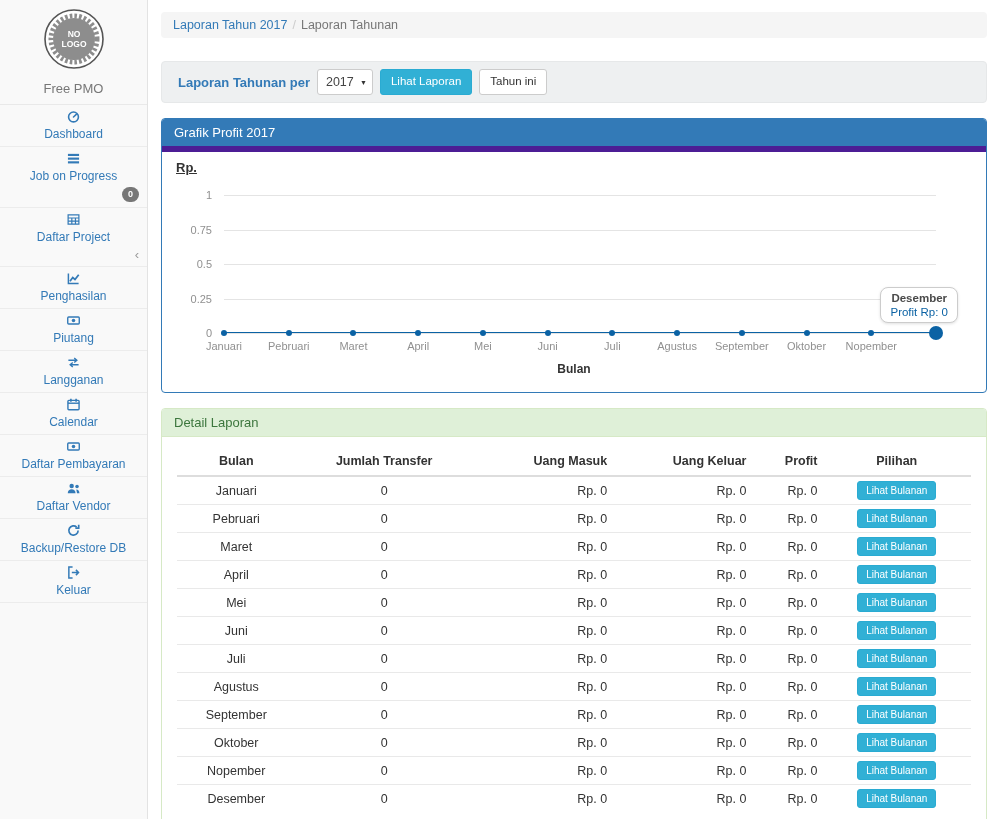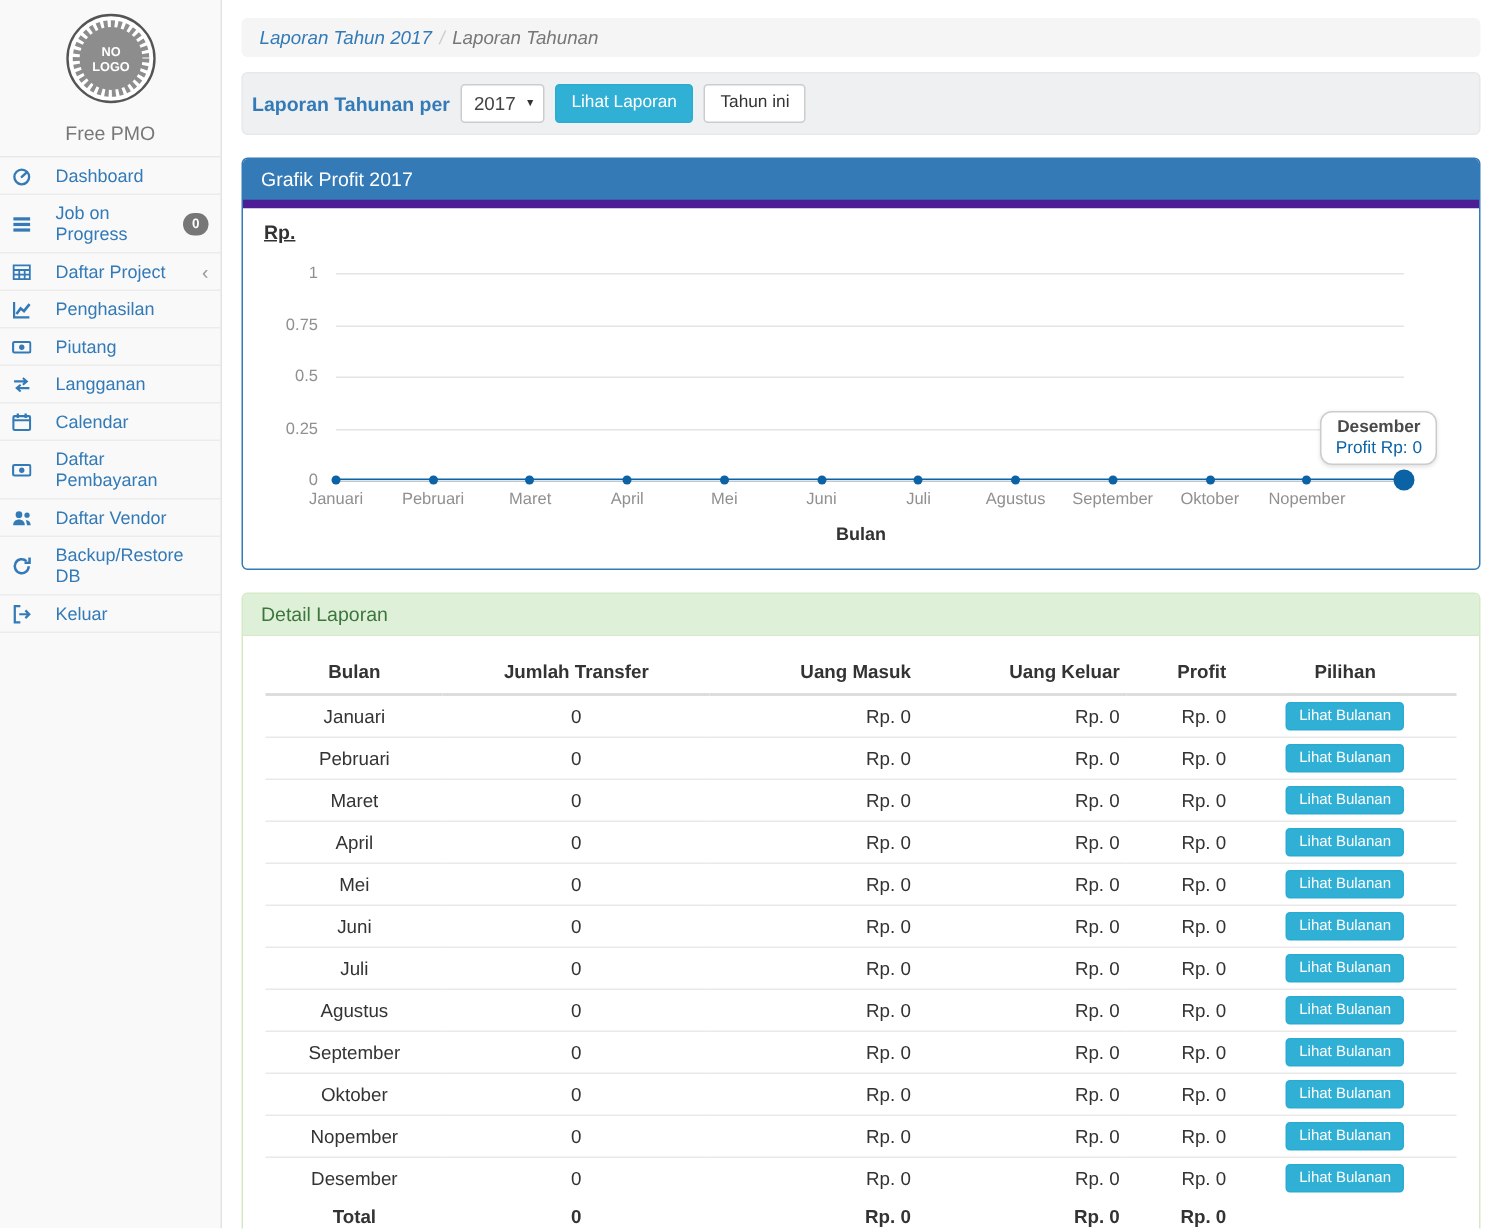--- a/index.html
+++ b/index.html
@@ -13,45 +13,45 @@
 
   
   .sidebar {
     width:148px; flex:0 0 148px;
     background:#f9f9f9; border-right:1px solid #e3e3e3;
   }
   .logo-block { padding:8px 0 8px; text-align:center; }
   .brand { color:#777; font-size:13px; margin-top:8px; }
   .nav { border-top:1px solid #e9e9e9; }
   .nav-item {
-    display:flex; align-items:center; gap:16px;
+    display:flex; align-items:center; gap:4px;
     padding:5px 8px; border-bottom:1px solid #ececec;
-    color:#337ab7; font-size:12px; cursor:pointer; text-decoration:none;
+    color:#337ab7; font-size:12px; cursor:pointer; text-decoration:none;flex-direction:column;
   }
   .nav-item .icon { width:13px; height:13px; display:inline-flex; align-items:center; justify-content:center; color:#337ab7; flex:0 0 13px; }
   .nav-item .icon svg { display:block; }
   .badge {
     margin-left:auto; background:#777; color:#fff; border-radius:10px;
     font-size:9px; line-height:1; padding:3px 6px; font-weight:bold;
   }
   .chev { margin-left:auto; color:#999; font-size:13px; line-height:1; }
 
   
   .main { flex:1; display:flex; flex-direction:column; padding:12px 13px 0; background:#fff; min-width:0; }
 
   .breadcrumb {
     background:#f5f5f5; border-radius:4px; padding:6px 12px;
-    font-size:12.5px; color:#777; margin-bottom:10px;font-style:italic;
+    font-size:12.5px; color:#777; margin-bottom:23px;
   }
   .breadcrumb a { color:#337ab7; text-decoration:none; }
   .breadcrumb .sep { color:#ccc; margin:0 5px; }
 
   .filter-panel {
     background:#eef0f1; border:1px solid #e6e8e9; border-radius:4px;
-    padding:7px 6px; display:flex; align-items:center; gap:7px; margin-bottom:15px;
+    padding:7px 16px; display:flex; align-items:center; gap:7px; margin-bottom:15px;
   }
   .filter-label { color:#337ab7; font-weight:bold; font-size:13px; }
   .select-wrap { position:relative; display:inline-block; }
   select.year {
     appearance:none; -webkit-appearance:none;
     border:1px solid #ccc; border-radius:3px; background:#fff;
     height:26px; padding:2px 18px 2px 8px; font-size:12.5px; color:#444;
     font-family:"Liberation Sans",sans-serif;
   }
   .select-arrow { position:absolute; right:6px; top:50%; transform:translateY(-50%); font-size:7px; color:#333; pointer-events:none; }

